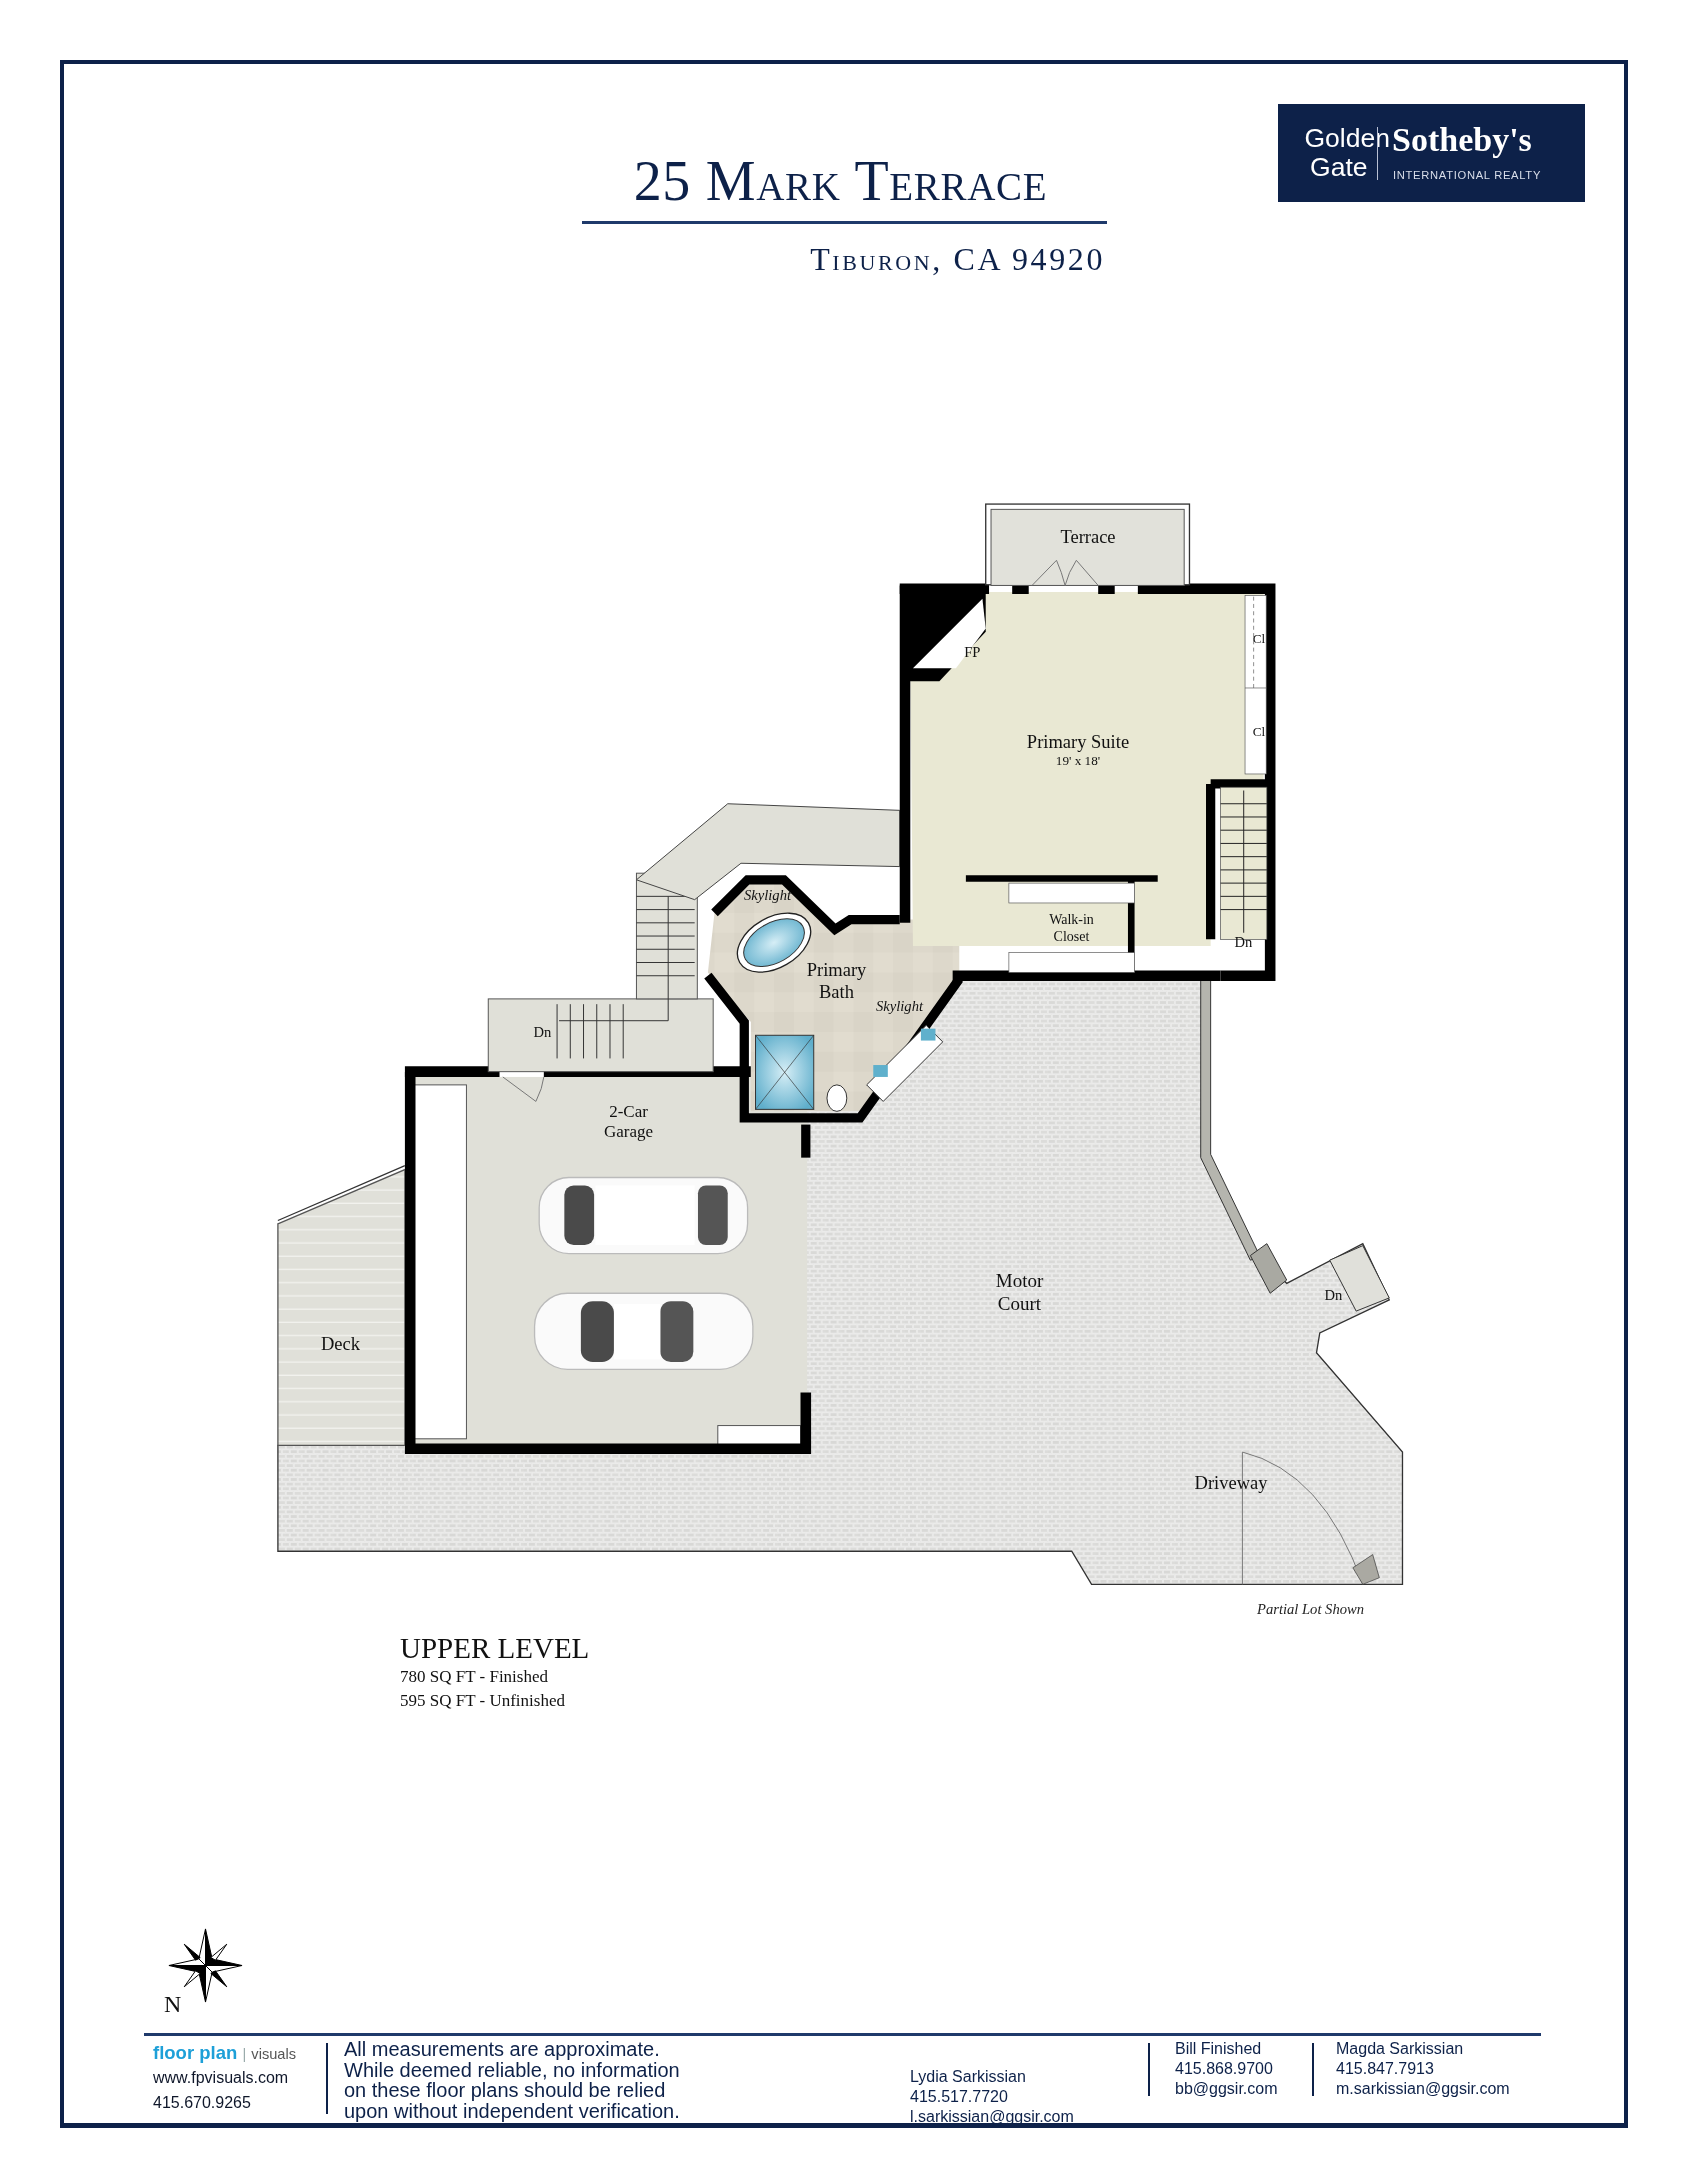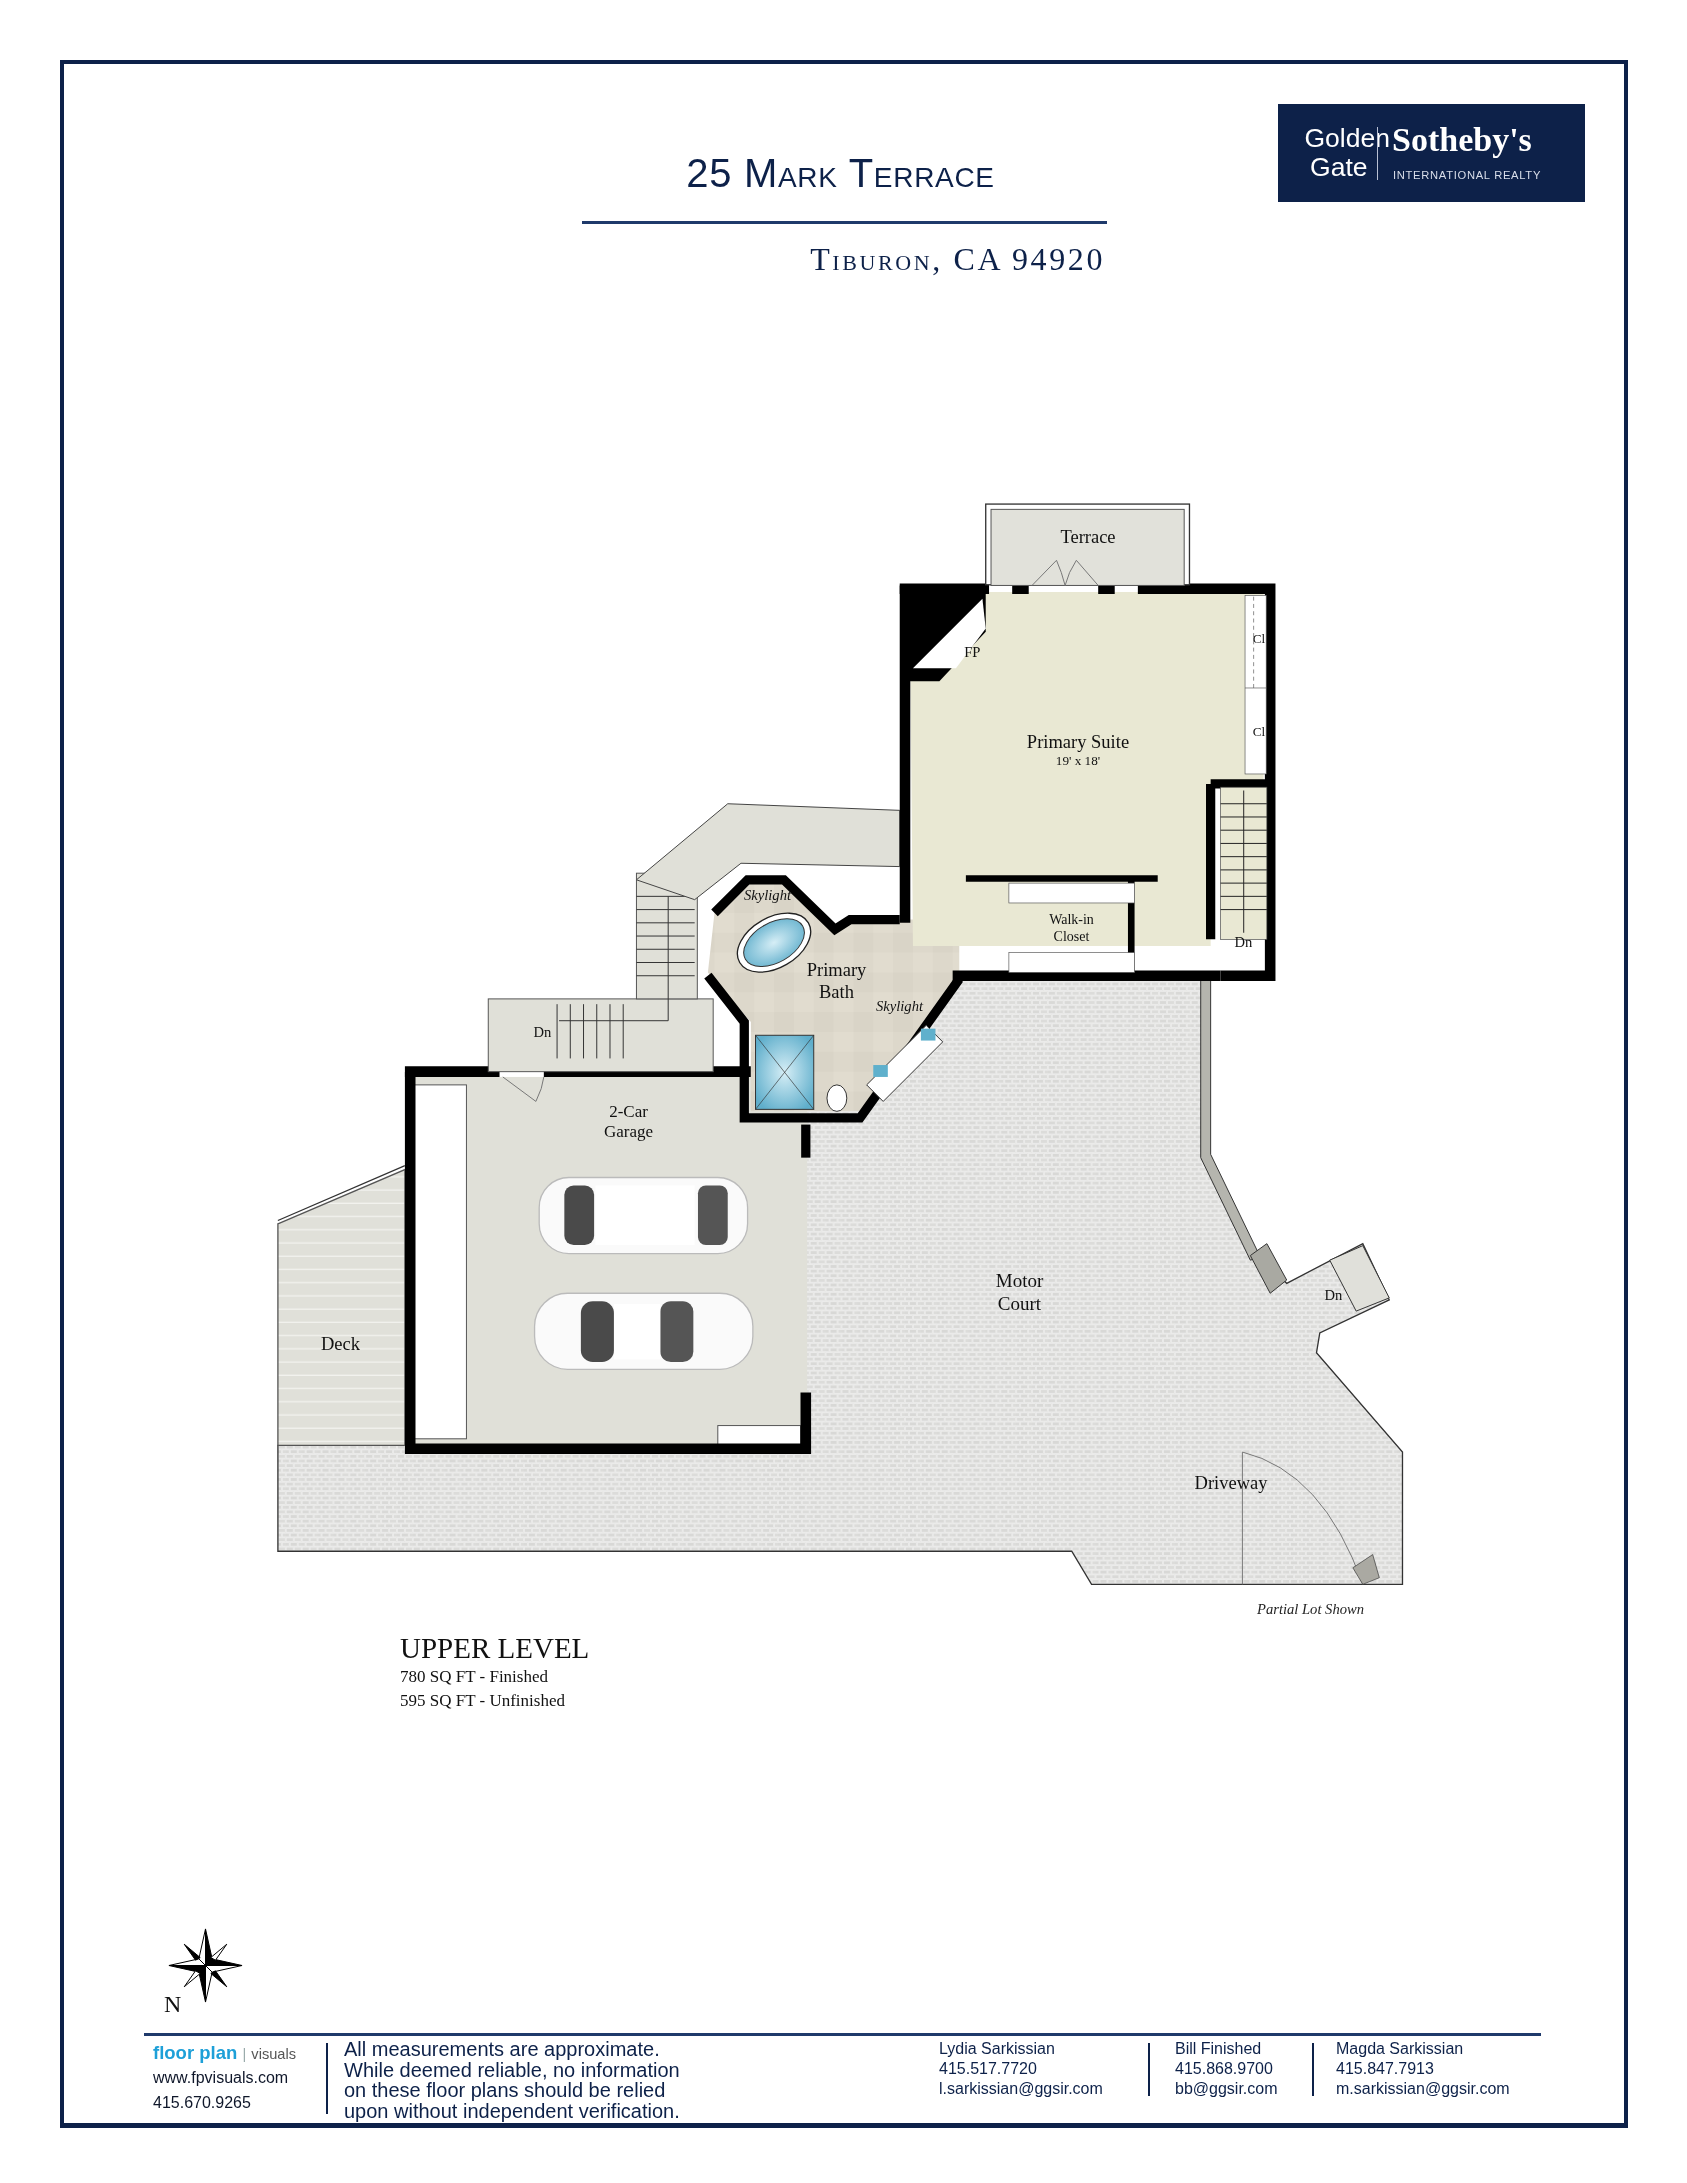--- a/index.html
+++ b/index.html
@@ -1,18 +1,18 @@
 <!DOCTYPE html>
 <html style="font-size:10.6px"><head>
 <meta charset="utf-8">
 <style>
   html, body { margin: 0; padding: 0; background: #ffffff; }
   body { width: 1687px; height: 2183px; position: relative; overflow: hidden; font-family: "Liberation Serif", serif; }
   .frame { position: absolute; left: 60px; top: 60px; width: 1568px; height: 2068px; border: 4px solid #0d2149; box-sizing: border-box; }
-  .title { position: absolute; left: 576px; top: 153px; width: 529px; text-align: center; color: #0d2149; font-family: Liberation Sans, sans-serif; font-size: 40px; font-variant: small-caps; letter-spacing: 0.7px; line-height: 1; }
+  .title { position: absolute; left: 576px; top: 153px; width: 529px; text-align: center; color: #0d2149; font-family: Liberation Serif, serif; font-size: 56px; font-variant: small-caps; letter-spacing: 0.7px; line-height: 1; }
   .title-rule { position: absolute; left: 582px; top: 221px; width: 525px; height: 2.6px; background: #1f3a6b; }
   .subtitle { position: absolute; left: 576px; top: 241px; width: 529px; text-align: right; color: #0d2149; font-family: "Liberation Serif", serif; font-size: 32px; font-variant: small-caps; letter-spacing: 2.6px; }
   .logo { position: absolute; left: 1278px; top: 104px; width: 307px; height: 98px; background: #0d2149; color: #fff; }
   .logo .golden { position: absolute; left: 26.5px; top: 20px; font-family: "Liberation Sans", sans-serif; font-size: 26.5px; line-height: 29px; text-align: right; width: 63px; }
   .logo .divider { position: absolute; left: 99px; top: 23px; width: 1.3px; height: 53px; background: #b8c0d4; }
   .logo .sothebys { position: absolute; left: 114px; top: 17px; font-family: "Liberation Serif", serif; font-weight: bold; font-size: 34px; }
   .logo .intl { position: absolute; left: 115px; top: 65px; font-family: "Liberation Sans", sans-serif; font-size: 11.2px; letter-spacing: 0.7px; color: #d9deea; }
 
   .plan { position: absolute; left: 0; top: 0; width: 1687px; height: 2183px; }
   .room-label { position: absolute; font-family: "Liberation Serif", serif; color: #111; text-align: center; line-height: 1.2; }
@@ -254,21 +254,21 @@
   <div class="line">415.670.9265</div>
 </div>
 <div class="vline" style="left:326px; top:2043px; height:71px;"></div>
 <div class="disclaimer">
   <div>All measurements are approximate.</div>
   <div>While deemed reliable, no information</div>
   <div>on these floor plans should be relied</div>
   <div>upon without independent verification.</div>
 </div>
 
-<div class="agent" style="left:939px;">
+<div class="agent" style="left:910px;margin-top:28px;">
   <div>Lydia Sarkissian</div>
   <div>415.517.7720</div>
   <div>l.sarkissian@ggsir.com</div>
 </div>
 <div class="vline" style="left:1148px; top:2043px; height:53px;"></div>
 <div class="agent" style="left:1175px;">
   <div>Bill Finished</div>
   <div>415.868.9700</div>
   <div>bb@ggsir.com</div>
 </div>

